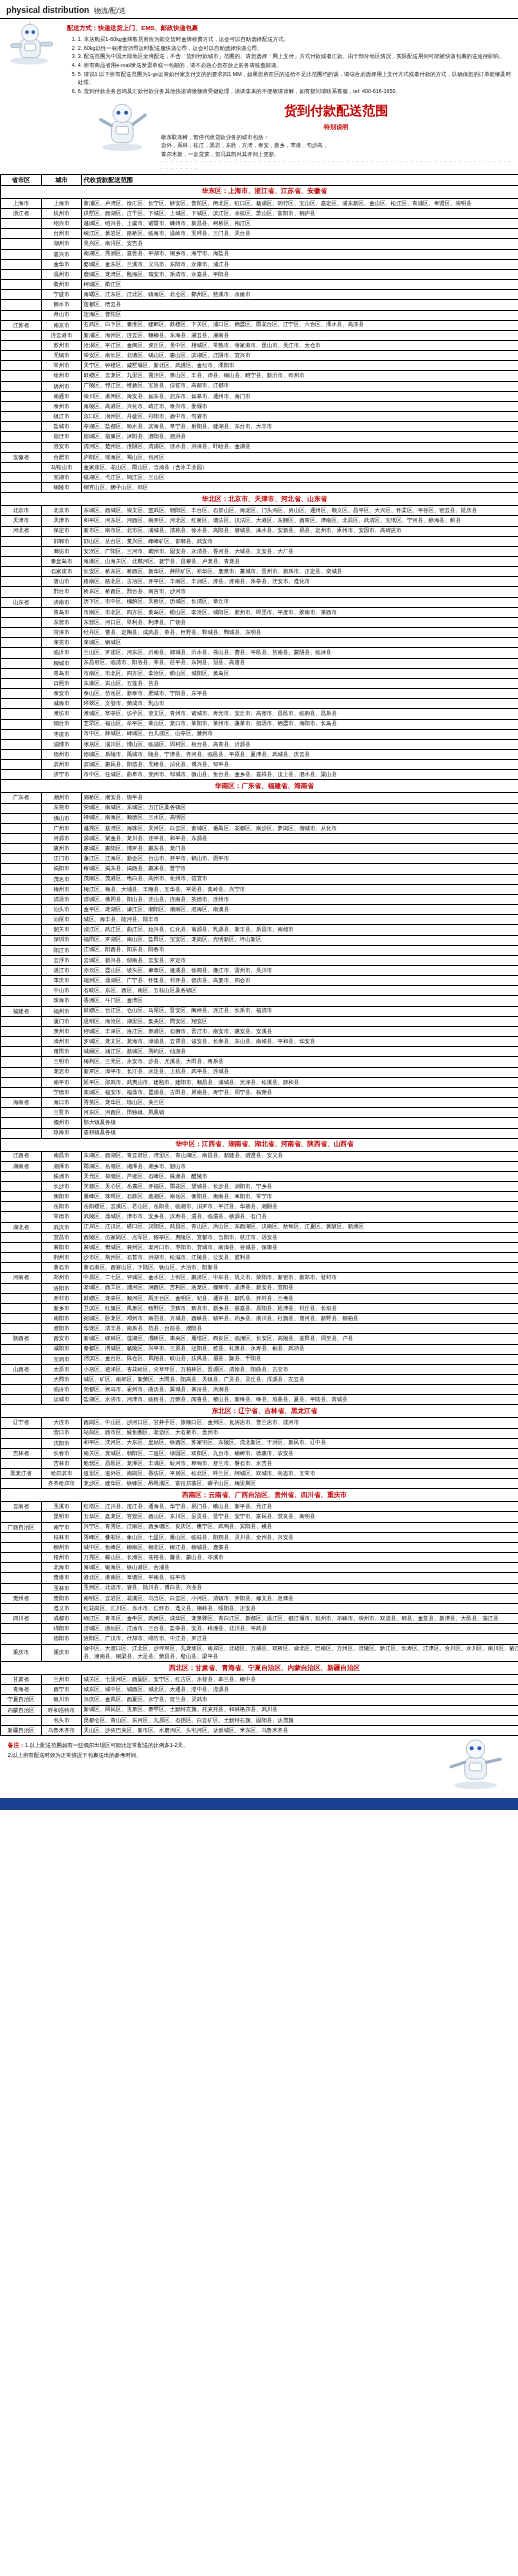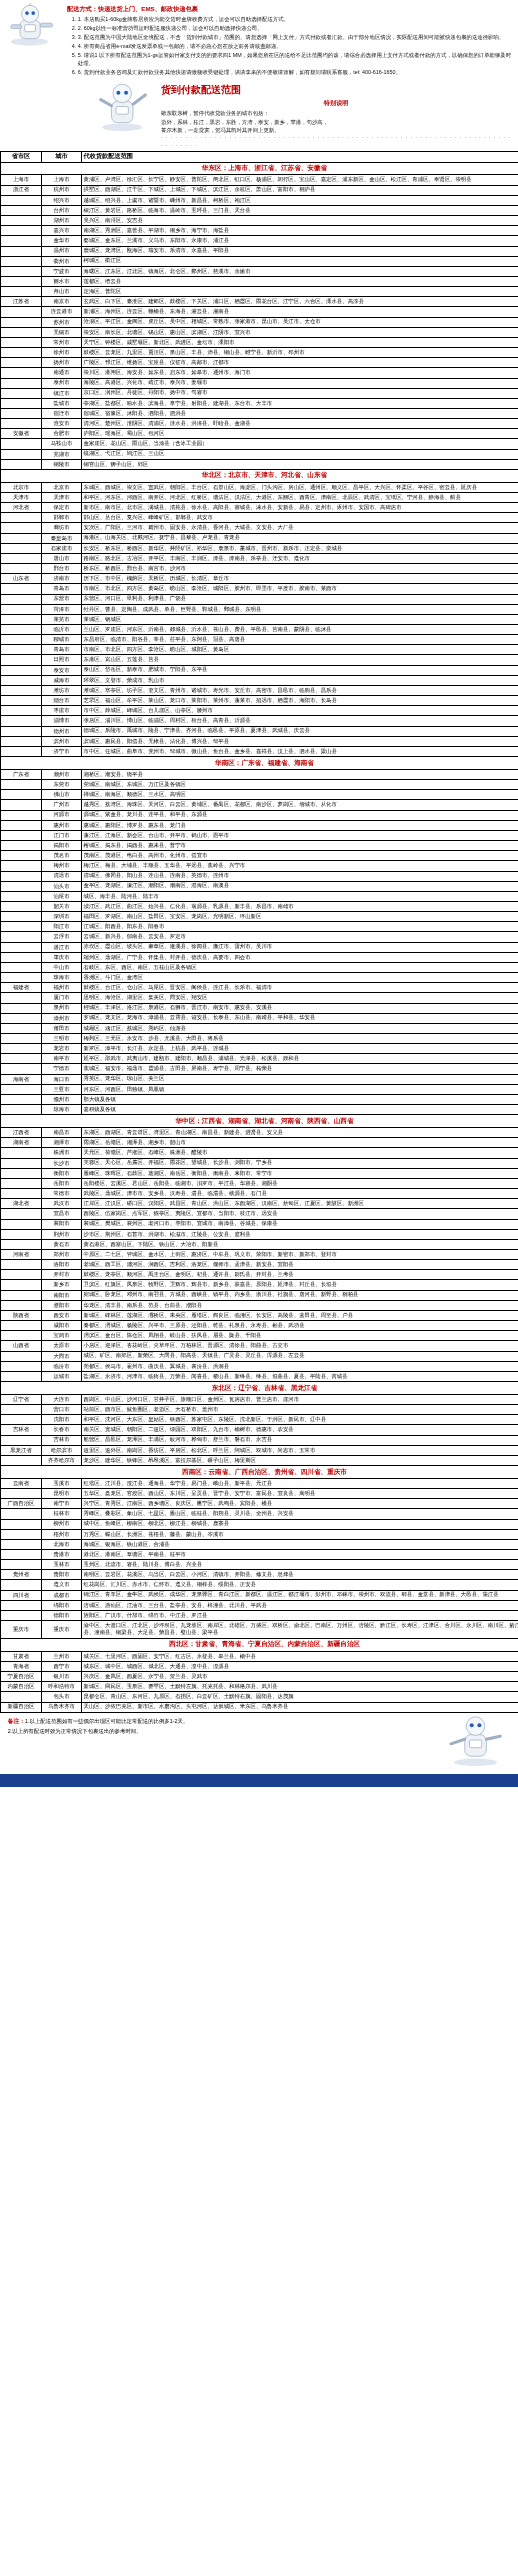--- a/index.html
+++ b/index.html
@@ -32,22 +32,23 @@
   .robot{
     position:absolute;
     left:6.2px;top:3.1px;width:56px;height:45px;
   }
   .robot2{
     position:absolute;
     left:93px;top:1.5px;width:60px;height:51px;
   }
   .notice-wrap{position:relative;min-height:60px;padding:1.5px 7.7px 1.5px 161px;}
   .center-title{
+    text-align:center;
     font-weight:bold;
-    font-size:10px;
+    font-size:13px;
     color:#c00000;
     padding:1.5px 0 3.1px 0;
   }
   .notice-title{color:#c00000;font-weight:bold;font-size:6.2px;text-align:center;margin-bottom:1.5px;}
   .notice-body{font-size:5.4px;line-height:1.55;color:#111;}
   .dots{letter-spacing:0.8px;color:#444;font-size:5.4px;}
   table{border-collapse:collapse;width:519px;table-layout:fixed;}
   td,th{border:0.8px solid #000;font-size:5.4px;padding:0.8px 1.5px;vertical-align:middle;}
   th{background:#ffffff;font-weight:bold;text-align:center;font-size:6.2px;}
   .col-a{width:37px;text-align:center;}
@@ -71,20 +72,24 @@
   .foot-title{color:#c00000;font-weight:bold;font-size:5.8px;}
   .foot p{margin:0 0 1.5px 0;font-size:5.4px;line-height:1.5;}
   .robot3{position:absolute;right:7.7px;top:0px;width:74px;height:54px;}
   .bottom-bar{height:12.4px;background:#1a3f8f;width:519px;}
 </style>
 </head>
 <body>
 
 <div class="page">
 
+  <div class="title-bar">
+    <span class="title-en">physical distribution</span>
+    <span class="title-cn">物流/配/送</span>
+  </div>
 
   <div class="intro">
     <svg class="robot" viewBox="0 0 72 58">
       <ellipse cx="30" cy="50" rx="24" ry="5" fill="#dfe6ef"></ellipse>
       <rect x="18" y="22" width="26" height="24" rx="7" fill="#eef2f7" stroke="#9fb0c4"></rect>
       <circle cx="31" cy="14" r="11" fill="#f4f7fb" stroke="#9fb0c4"></circle>
       <circle cx="27" cy="13" r="2.4" fill="#2a5db0"></circle>
       <circle cx="35" cy="13" r="2.4" fill="#2a5db0"></circle>
       <rect x="44" y="26" width="16" height="5" rx="2.5" fill="#cfd9e6" stroke="#9fb0c4"></rect>
       <rect x="6" y="28" width="14" height="5" rx="2.5" fill="#cfd9e6" stroke="#9fb0c4"></rect>

